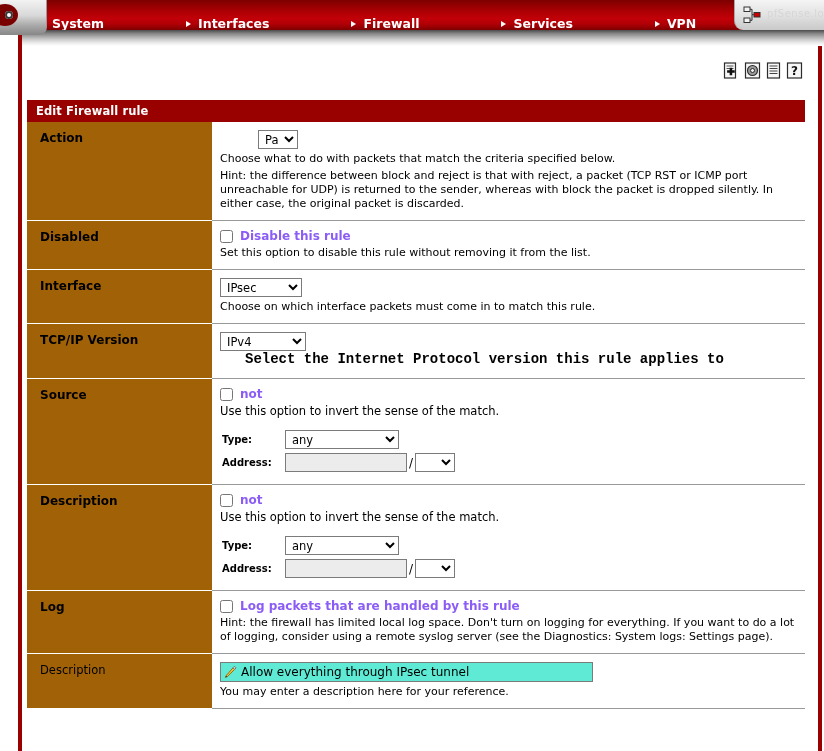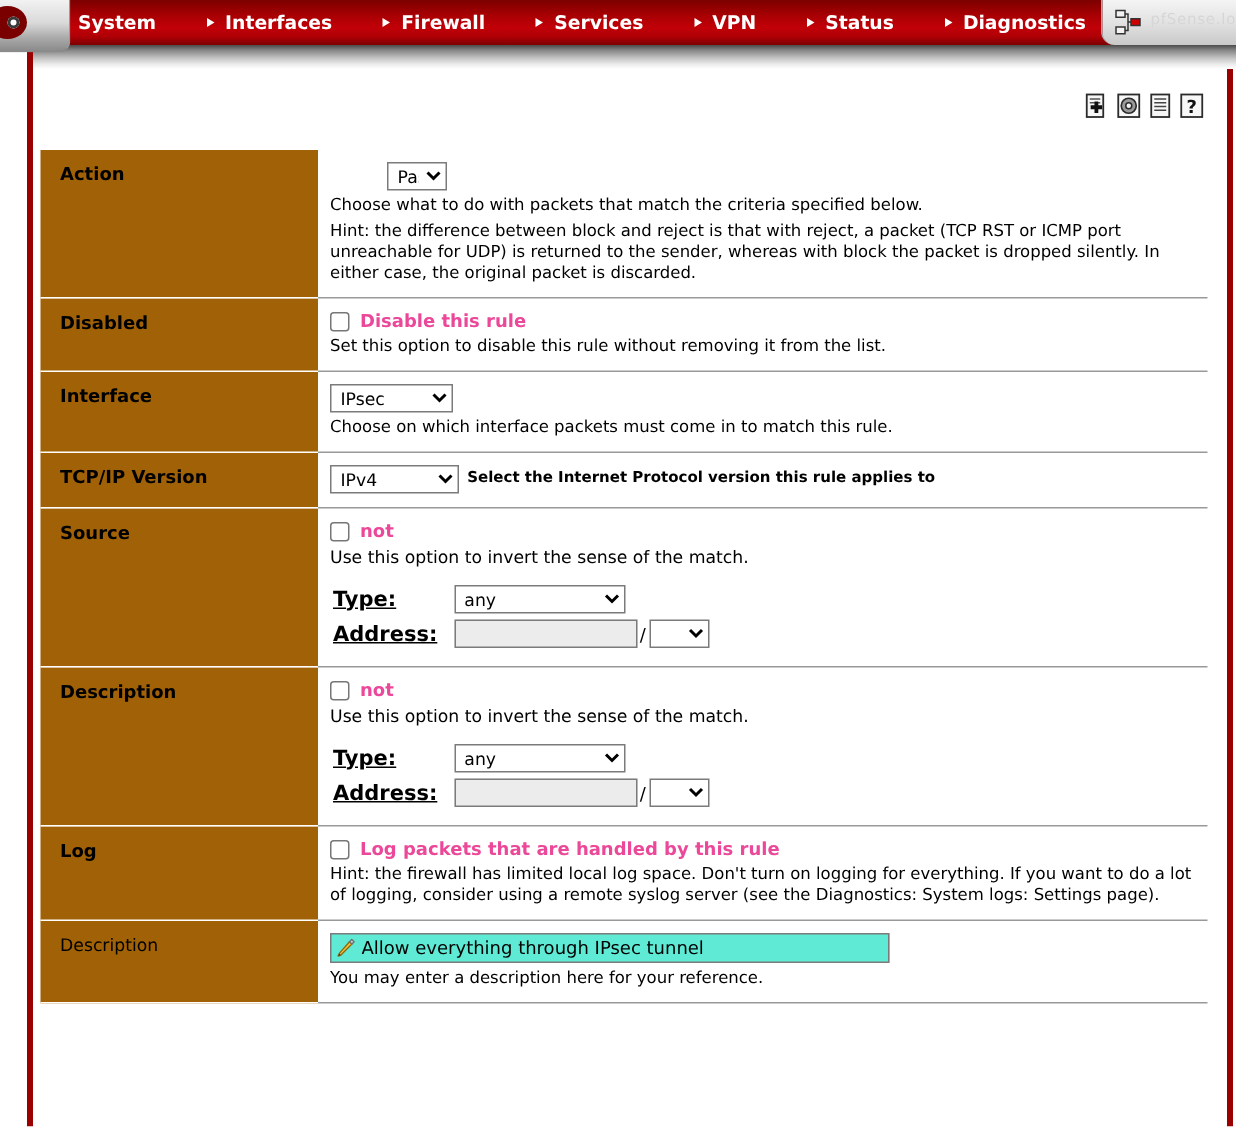--- a/index.html
+++ b/index.html
@@ -28,24 +28,25 @@
     position: absolute;
     top: 0; left: 22px;
     width: 802px;
     height: 30px;
     background: linear-gradient(to bottom,
         #7d0000 0%, #8e0000 14%, #a80004 34%, #c20008 62%, #b00006 80%, #7e0000 100%);
     overflow: hidden;
   }
   .navitems {
     display: flex;
-    align-items: center;
+    align-items: flex-end;
     height: 30px;
     padding-left: 18px;
     white-space: nowrap;
+    gap: 48px;
   }
   .navitem {
     display: flex;
     align-items: center;
     color: #ffffff;
     font-size: 12.5px;
     font-weight: bold;
     margin-right: 34px;
     cursor: pointer;
     line-height: 1;
@@ -242,47 +243,47 @@
     gap: 7px;
   }
   input.chk {
     width: 13px; height: 13px;
     margin: 0;
     vertical-align: middle;
   }
   .chklabel {
     font-weight: bold;
     font-size: 12px;
-    color: #ec4899;
+    color: #8b5cf6;
   }
 
   .inlinenote {
     display: inline-block;
-    margin-left: 2px;
-    font-weight: bold;
-    font-size: 10px;
+    margin-left: 25px;
+    font-weight: bold;
+    font-size: 14px;
     vertical-align: 3px;
+    font-family: Liberation Mono, monospace;
   }
 
   .addrgrid {
     margin-top: 9px;
     font-size: 11px;
   }
   .addrgrid td {
     padding: 1px 0;
     vertical-align: middle;
     border: none;
   }
   .addrgrid .cap {
     font-weight: bold;
-    font-size: 14px;
+    font-size: 10px;
     padding-right: 9px;
     white-space: nowrap;
     width: 52px;
-    text-decoration: underline;
   }
   input.txt {
     font-family: "DejaVu Sans", "Liberation Sans", sans-serif;
     font-size: 11.5px;
     border: 1px solid #7b7b7b;
     background: #ececec;
     height: 15px;
     padding: 1px 3px;
     color: #000;
   }
@@ -393,20 +394,23 @@
       <line x1="4.5" y1="11.5" x2="12.5" y2="11.5" stroke="#444" stroke-width="1"></line>
     </svg>
     <svg class="ticon" viewBox="0 0 17 17">
       <rect x="1.5" y="1" width="14" height="15" fill="#f7f7f7" stroke="#2b2b2b" stroke-width="1.2"></rect>
       <text x="8.5" y="13" font-size="12" font-family="DejaVu Sans, sans-serif" font-weight="bold" text-anchor="middle" fill="#111">?</text>
     </svg>
   </div>
 
   <table class="formtable">
     <tbody>
+        <tr class="hdrrow">
+      <td colspan="2">Edit Firewall rule</td>
+    </tr>
 
     <tr>
       <td class="lbl">Action</td>
       <td class="fld">
         <select class="sel w-pass">
           <option>Pass</option>
         </select>
         <div class="desc">Choose what to do with packets that match the criteria specified below.</div>
         <div class="desc">Hint: the difference between block and reject is that with reject, a packet (TCP RST or ICMP port unreachable for UDP) is returned to the sender, whereas with block the packet is dropped silently. In either case, the original packet is discarded.</div>
       </td>

